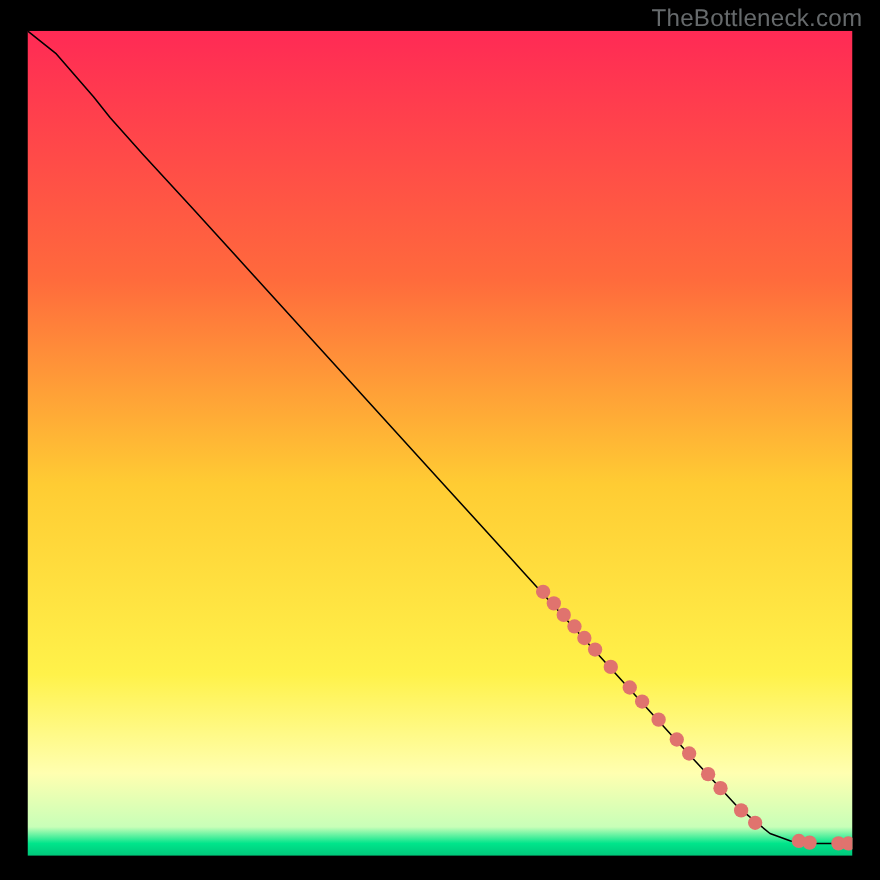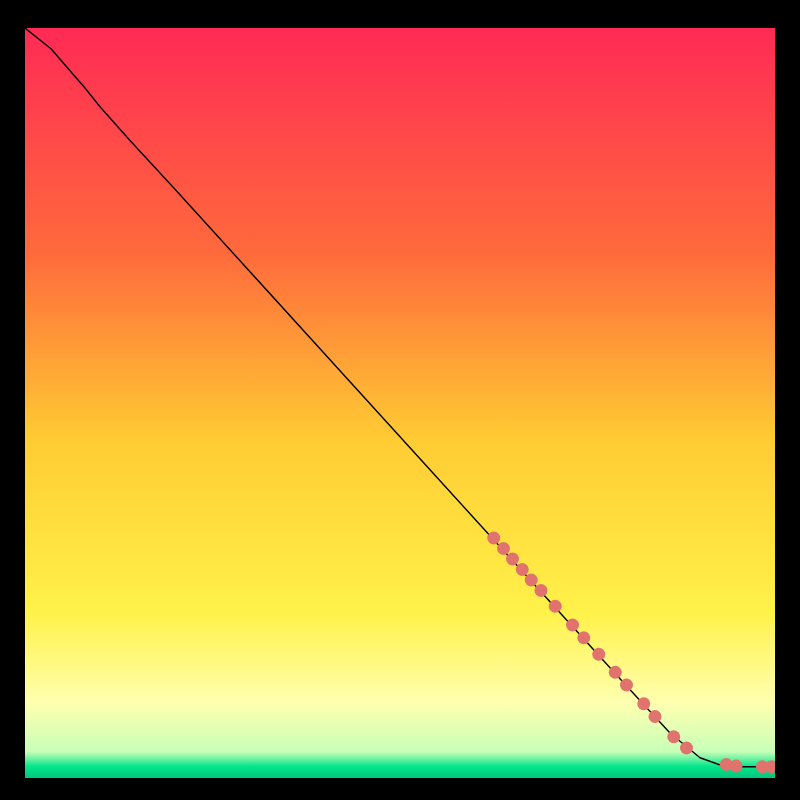--- a/index.html
+++ b/index.html
@@ -34,20 +34,21 @@
     height: 750px;
   }
   .plot svg {
     display: block;
   }
 </style>
 </head>
 <body>
 
 <div class="stage">
+  <div class="watermark">TheBottleneck.com</div>
 
   <div class="plot">
     <svg id="chart-svg" width="750" height="750" viewBox="0 0 750 750">
       <defs>
         <linearGradient id="bg-grad" x1="0" y1="0" x2="0" y2="1">
             <stop offset="0.00%" stop-color="#ff2a55"></stop>
             <stop offset="30.00%" stop-color="#ff6a3c"></stop>
             <stop offset="55.00%" stop-color="#ffcc33"></stop>
             <stop offset="78.00%" stop-color="#fff24a"></stop>
             <stop offset="90.00%" stop-color="#ffffb0"></stop>

